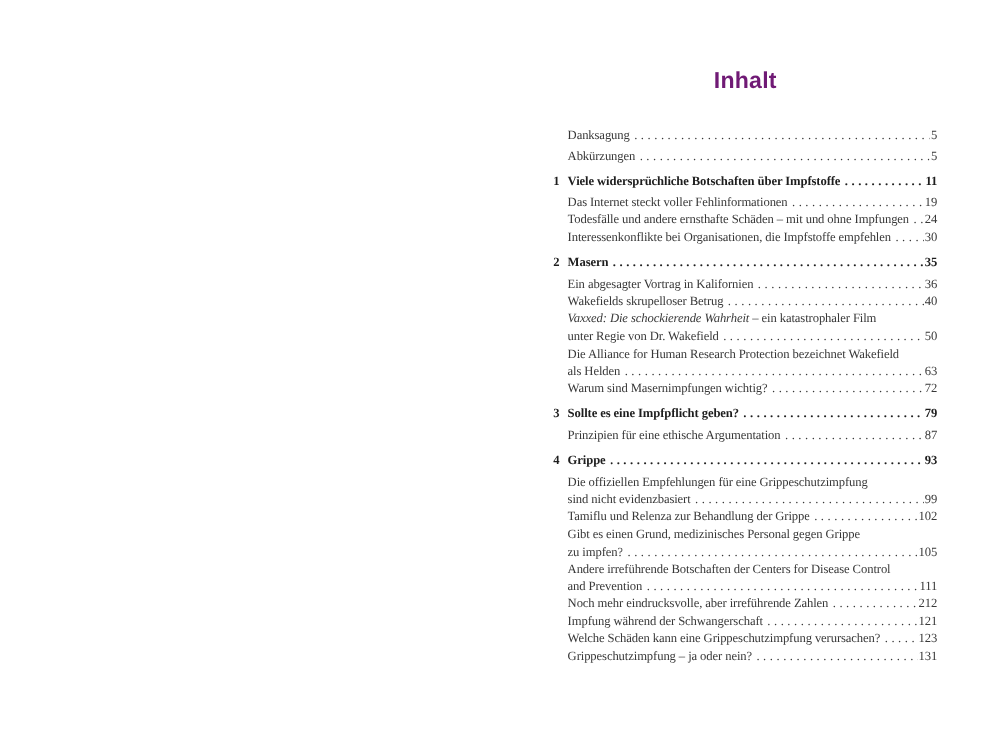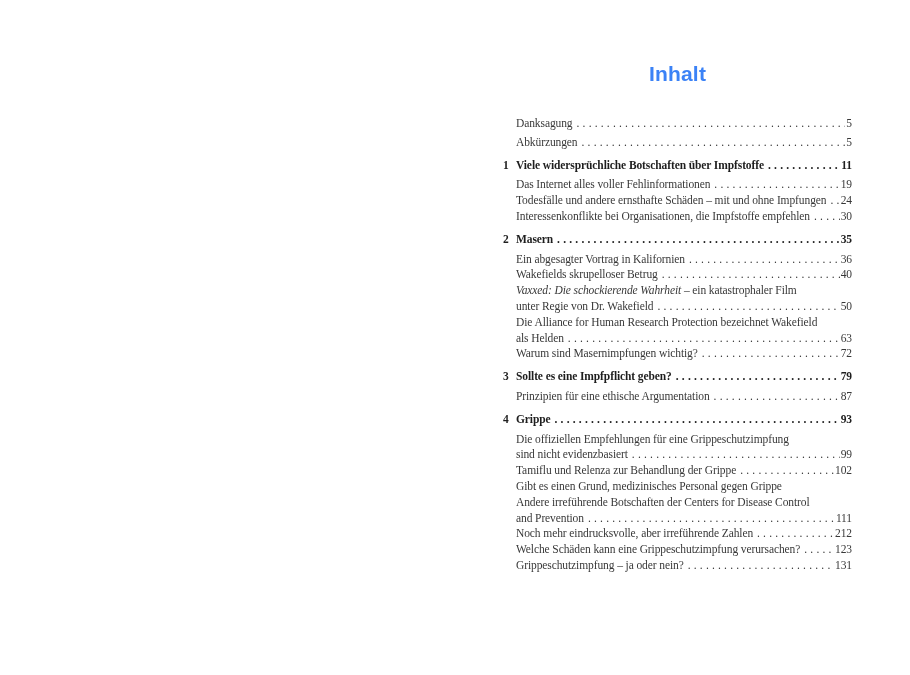--- a/index.html
+++ b/index.html
@@ -18,21 +18,21 @@
   .title {
     position: absolute;
     top: 62px;
     left: 503px;
     width: 349px;
     text-align: center;
     font-family: "Liberation Sans", sans-serif;
     font-weight: bold;
     font-size: 21px;
     letter-spacing: 0.2px;
-    color: #3b82f6;
+    color: #701a75;
   }
   .toc {
     position: absolute;
     top: 116px;
     left: 503px;
     width: 349px;
   }
   .line {
     display: flex;
     align-items: flex-end;
@@ -97,21 +97,21 @@
         <span class="leader"></span>
         <span class="page">5</span>
       </div>
       <div class="line chapter">
         <span class="num">1</span>
         <span class="label"><span>Viele widersprüchliche Botschaften über Impfstoffe</span></span>
         <span class="leader"></span>
         <span class="page">11</span>
       </div>
       <div class="line section">
-        <span class="label"><span>Das Internet alles voller Fehlinformationen</span></span>
+        <span class="label"><span>Das Internet steckt voller Fehlinformationen</span></span>
         <span class="leader"></span>
         <span class="page">19</span>
       </div>
       <div class="line section">
         <span class="label"><span>Todesfälle und andere ernsthafte Schäden – mit und ohne Impfungen</span></span>
         <span class="leader"></span>
         <span class="page">24</span>
       </div>
       <div class="line section">
         <span class="label"><span>Interessenkonflikte bei Organisationen, die Impfstoffe empfehlen</span></span>
@@ -181,32 +181,42 @@
         <span class="page">99</span>
       </div>
       <div class="line section">
         <span class="label"><span>Tamiflu und Relenza zur Behandlung der Grippe</span></span>
         <span class="leader"></span>
         <span class="page">102</span>
       </div>
       <div class="line section cont">
         <span class="label"><span>Gibt es einen Grund, medizinisches Personal gegen Grippe</span></span>
       </div>
+      <div class="line section">
+        <span class="label"><span>zu impfen?</span></span>
+        <span class="leader"></span>
+        <span class="page">105</span>
+      </div>
       <div class="line section cont">
         <span class="label"><span>Andere irreführende Botschaften der Centers for Disease Control</span></span>
       </div>
       <div class="line section">
         <span class="label"><span>and Prevention</span></span>
         <span class="leader"></span>
         <span class="page">111</span>
       </div>
       <div class="line section">
         <span class="label"><span>Noch mehr eindrucksvolle, aber irreführende Zahlen</span></span>
         <span class="leader"></span>
         <span class="page">212</span>
+      </div>
+      <div class="line section">
+        <span class="label"><span>Impfung während der Schwangerschaft</span></span>
+        <span class="leader"></span>
+        <span class="page">121</span>
       </div>
       <div class="line section">
         <span class="label"><span>Welche Schäden kann eine Grippeschutzimpfung verursachen?</span></span>
         <span class="leader"></span>
         <span class="page">123</span>
       </div>
       <div class="line section">
         <span class="label"><span>Grippeschutzimpfung – ja oder nein?</span></span>
         <span class="leader"></span>
         <span class="page">131</span>

